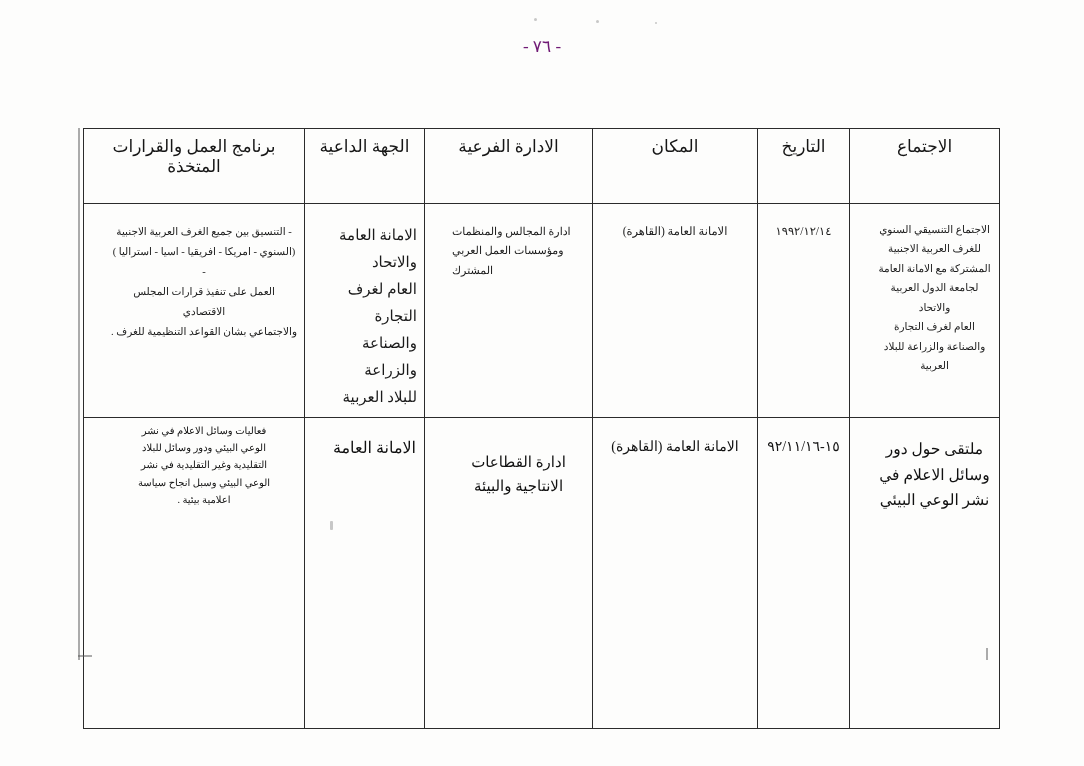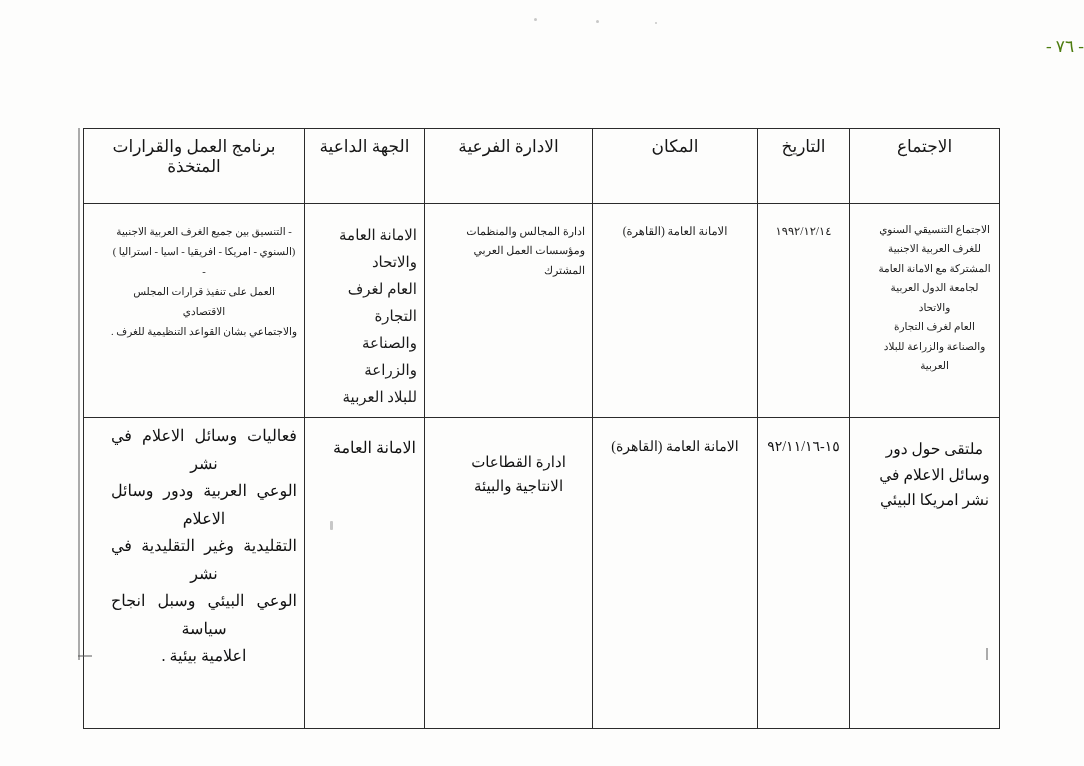--- a/index.html
+++ b/index.html
@@ -22,24 +22,24 @@
     height: 766px;
     background: #fdfdfc;
   }
 
   
   .page-number {
     position: absolute;
     top: 36px;
     left: 0;
     width: 1084px;
-    text-align: right;
+    text-align: center;
     font-size: 17px;
     letter-spacing: 2px;
-    color: #4d7c0f;
+    color: #701a75;
     font-family: "Liberation Serif", "DejaVu Serif", serif;
   }
 
   .speck {
     position: absolute;
     background: #9a9a9a;
     border-radius: 50%;
     opacity: .55;
   }
 
@@ -101,21 +101,21 @@
   .r1 .date-cell,
   .r1 .place-cell {
     padding-top: 18px;
     font-size: 11.5px;
     text-align: center;
   }
   .r1 .sub-cell {
     padding-top: 18px;
     font-size: 11px;
     line-height: 1.75;
-    text-align: right;
+    text-align: left;
   }
   .r1 .invite-cell {
     padding-top: 18px;
     font-size: 15px;
     line-height: 1.8;
     text-align: right;
   }
   .r1 .program-cell {
     padding-top: 18px;
     font-size: 10.5px;
@@ -153,21 +153,21 @@
     padding-top: 32px;
     text-align: center;
     letter-spacing: .3px;
   }
   .r2 .invite-cell {
     font-size: 16px;
     padding-top: 20px;
     text-align: center;
   }
   .r2 .program-cell {
-    font-size: 16px;
+    font-size: 10px;
     line-height: 1.72;
     padding-top: 4px;
     text-align: justify;
     text-align-last: center;
     letter-spacing: .3px;
   }
 
   .line { display: block; margin-left: 20px; }
 
   
@@ -250,34 +250,34 @@
             <span class="line">(السنوي - امريكا - افريقيا - اسيا - استراليا ) -</span>
             <span class="line">العمل على تنفيذ قرارات المجلس الاقتصادي</span>
             <span class="line">والاجتماعي بشان القواعد التنظيمية للغرف .</span>
           </td>
         </tr>
 
         <tr class="r2">
           <td class="meeting-cell">
             <span class="line">ملتقى حول دور</span>
             <span class="line">وسائل الاعلام في</span>
-            <span class="line">نشر امريكا البيئي</span>
+            <span class="line">نشر الوعي البيئي</span>
           </td>
           <td class="date-cell">١٥-٩٢/١١/١٦</td>
           <td class="place-cell">الامانة العامة (القاهرة)</td>
           <td class="sub-cell">
             <span class="line">ادارة القطاعات</span>
             <span class="line">الانتاجية والبيئة</span>
           </td>
           <td class="invite-cell">
             <span class="line">الامانة العامة</span>
           </td>
           <td class="program-cell">
             <span class="line">فعاليات وسائل الاعلام في نشر</span>
-            <span class="line">الوعي العربية ودور وسائل الاعلام</span>
+            <span class="line">الوعي البيئي ودور وسائل للبلاد</span>
             <span class="line">التقليدية وغير التقليدية في نشر</span>
             <span class="line">الوعي البيئي وسبل انجاح سياسة</span>
             <span class="line">اعلامية بيئية .</span>
           </td>
         </tr>
 
       </tbody>
     </table>
   </div>
 

